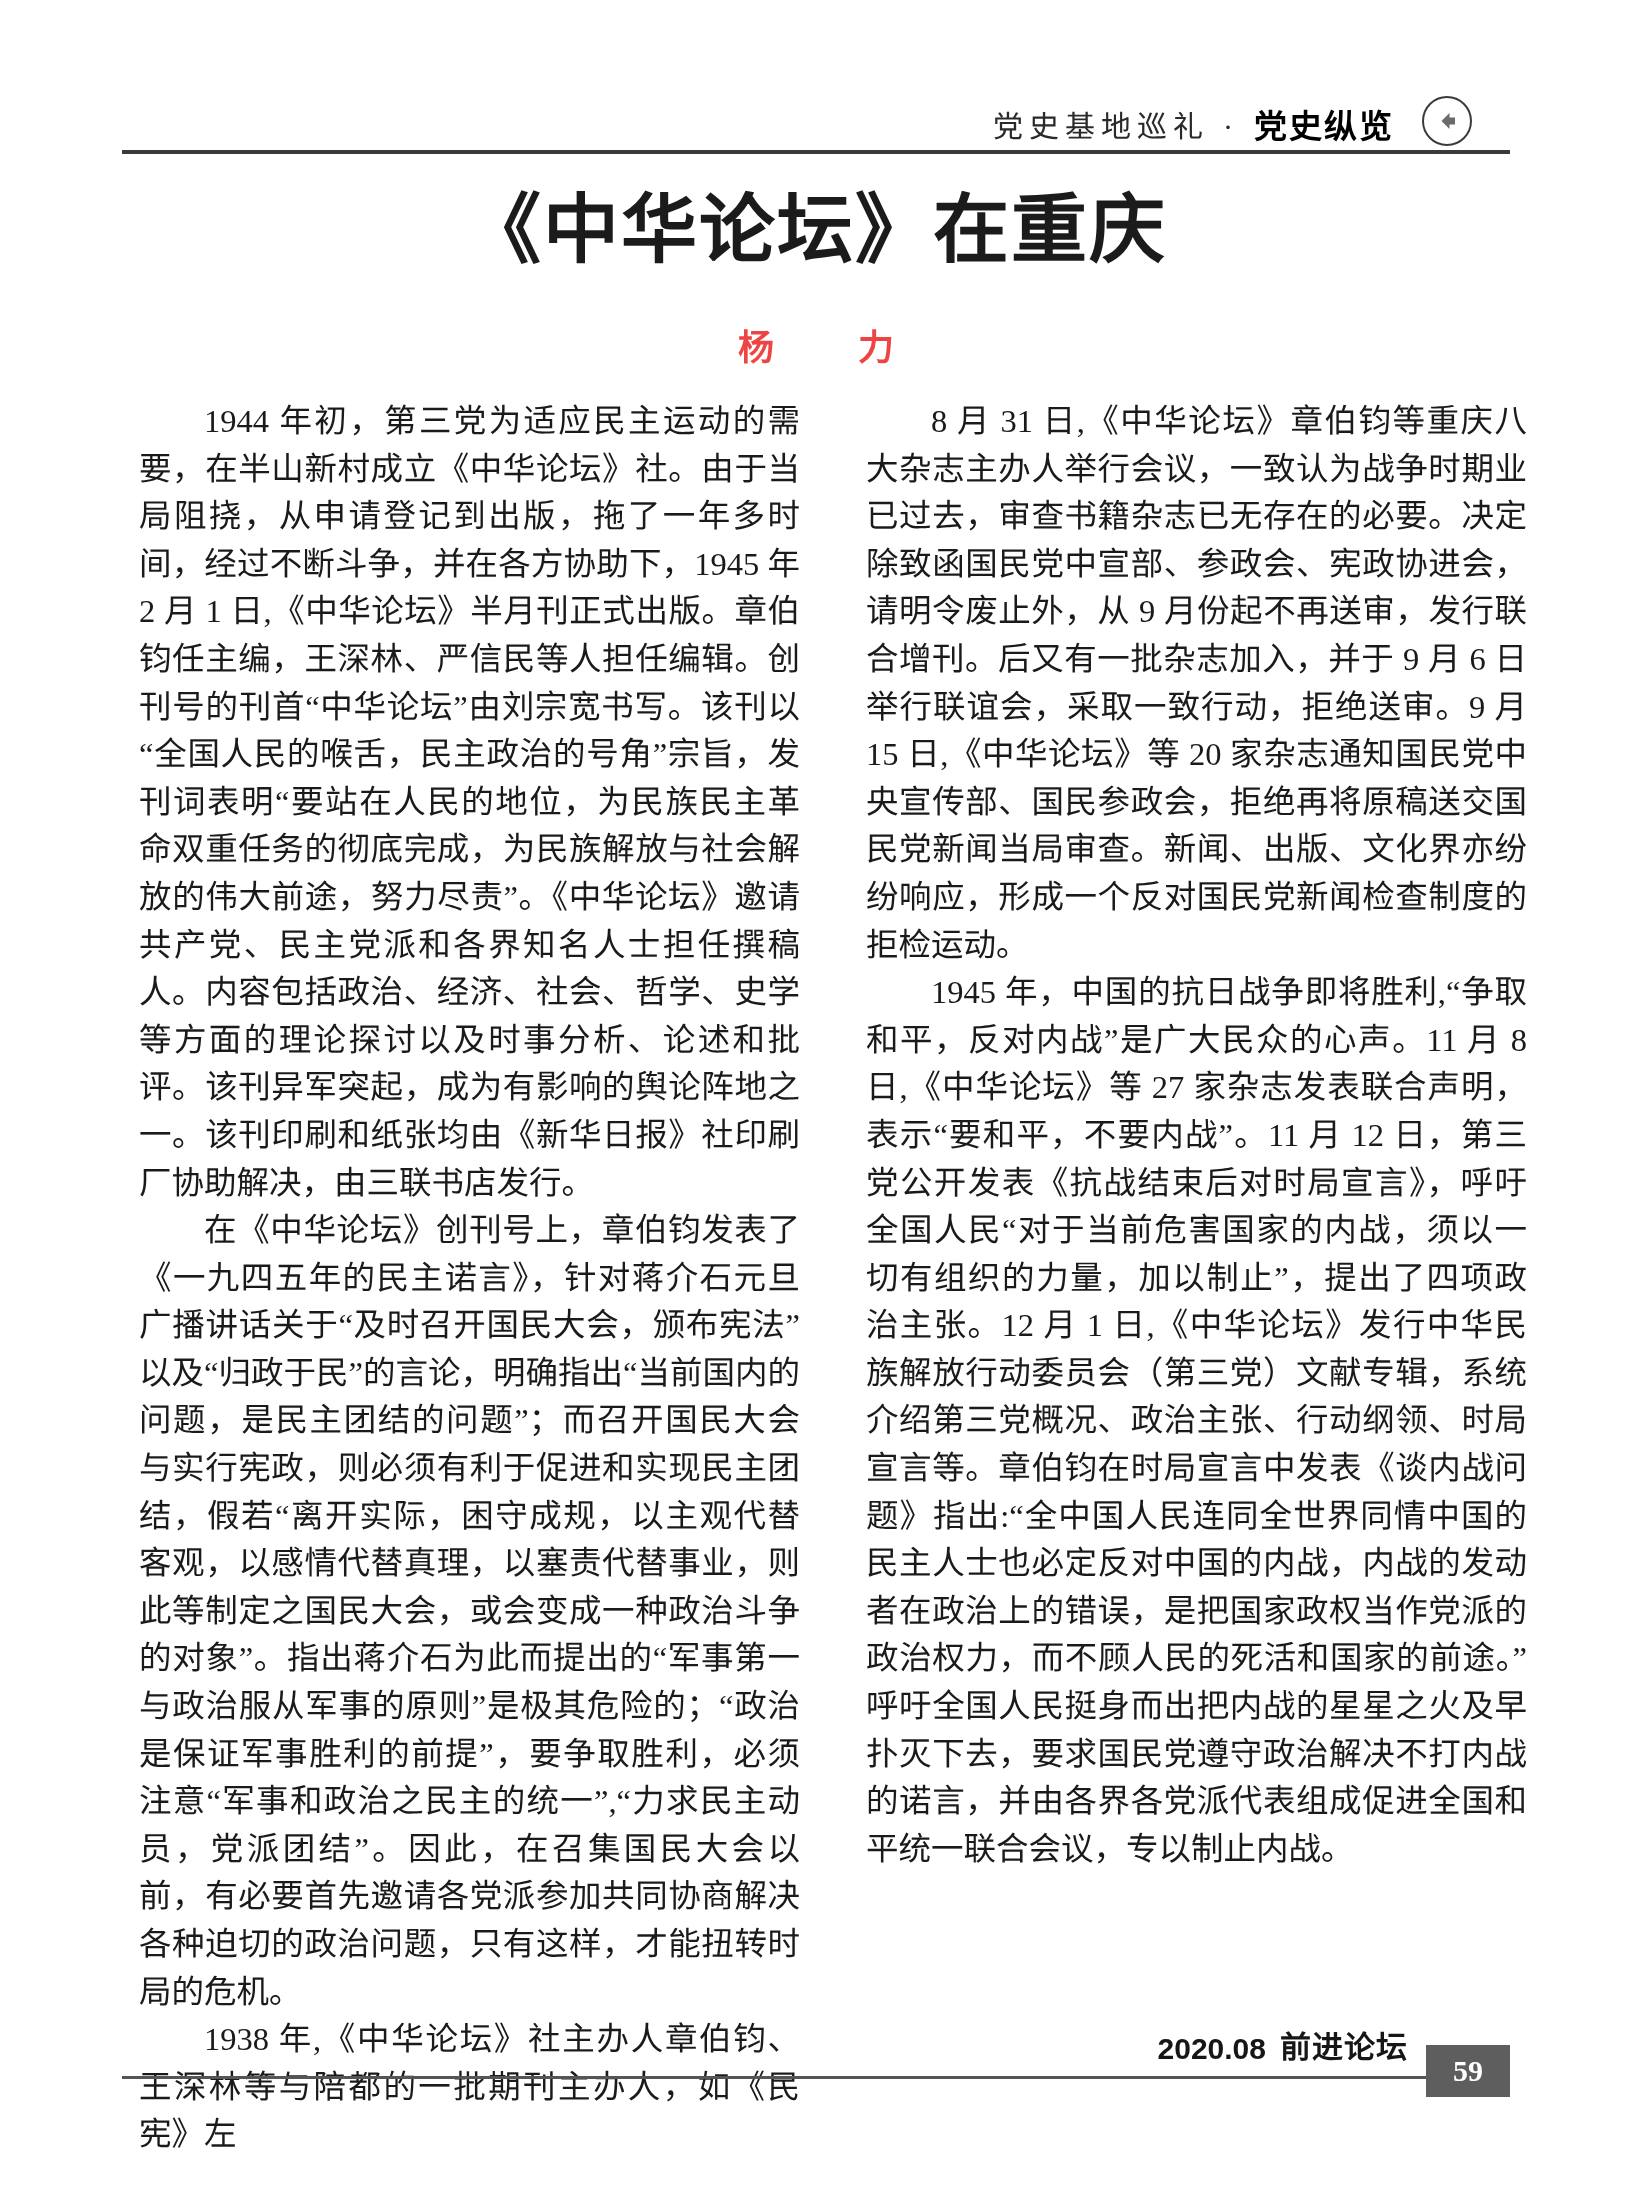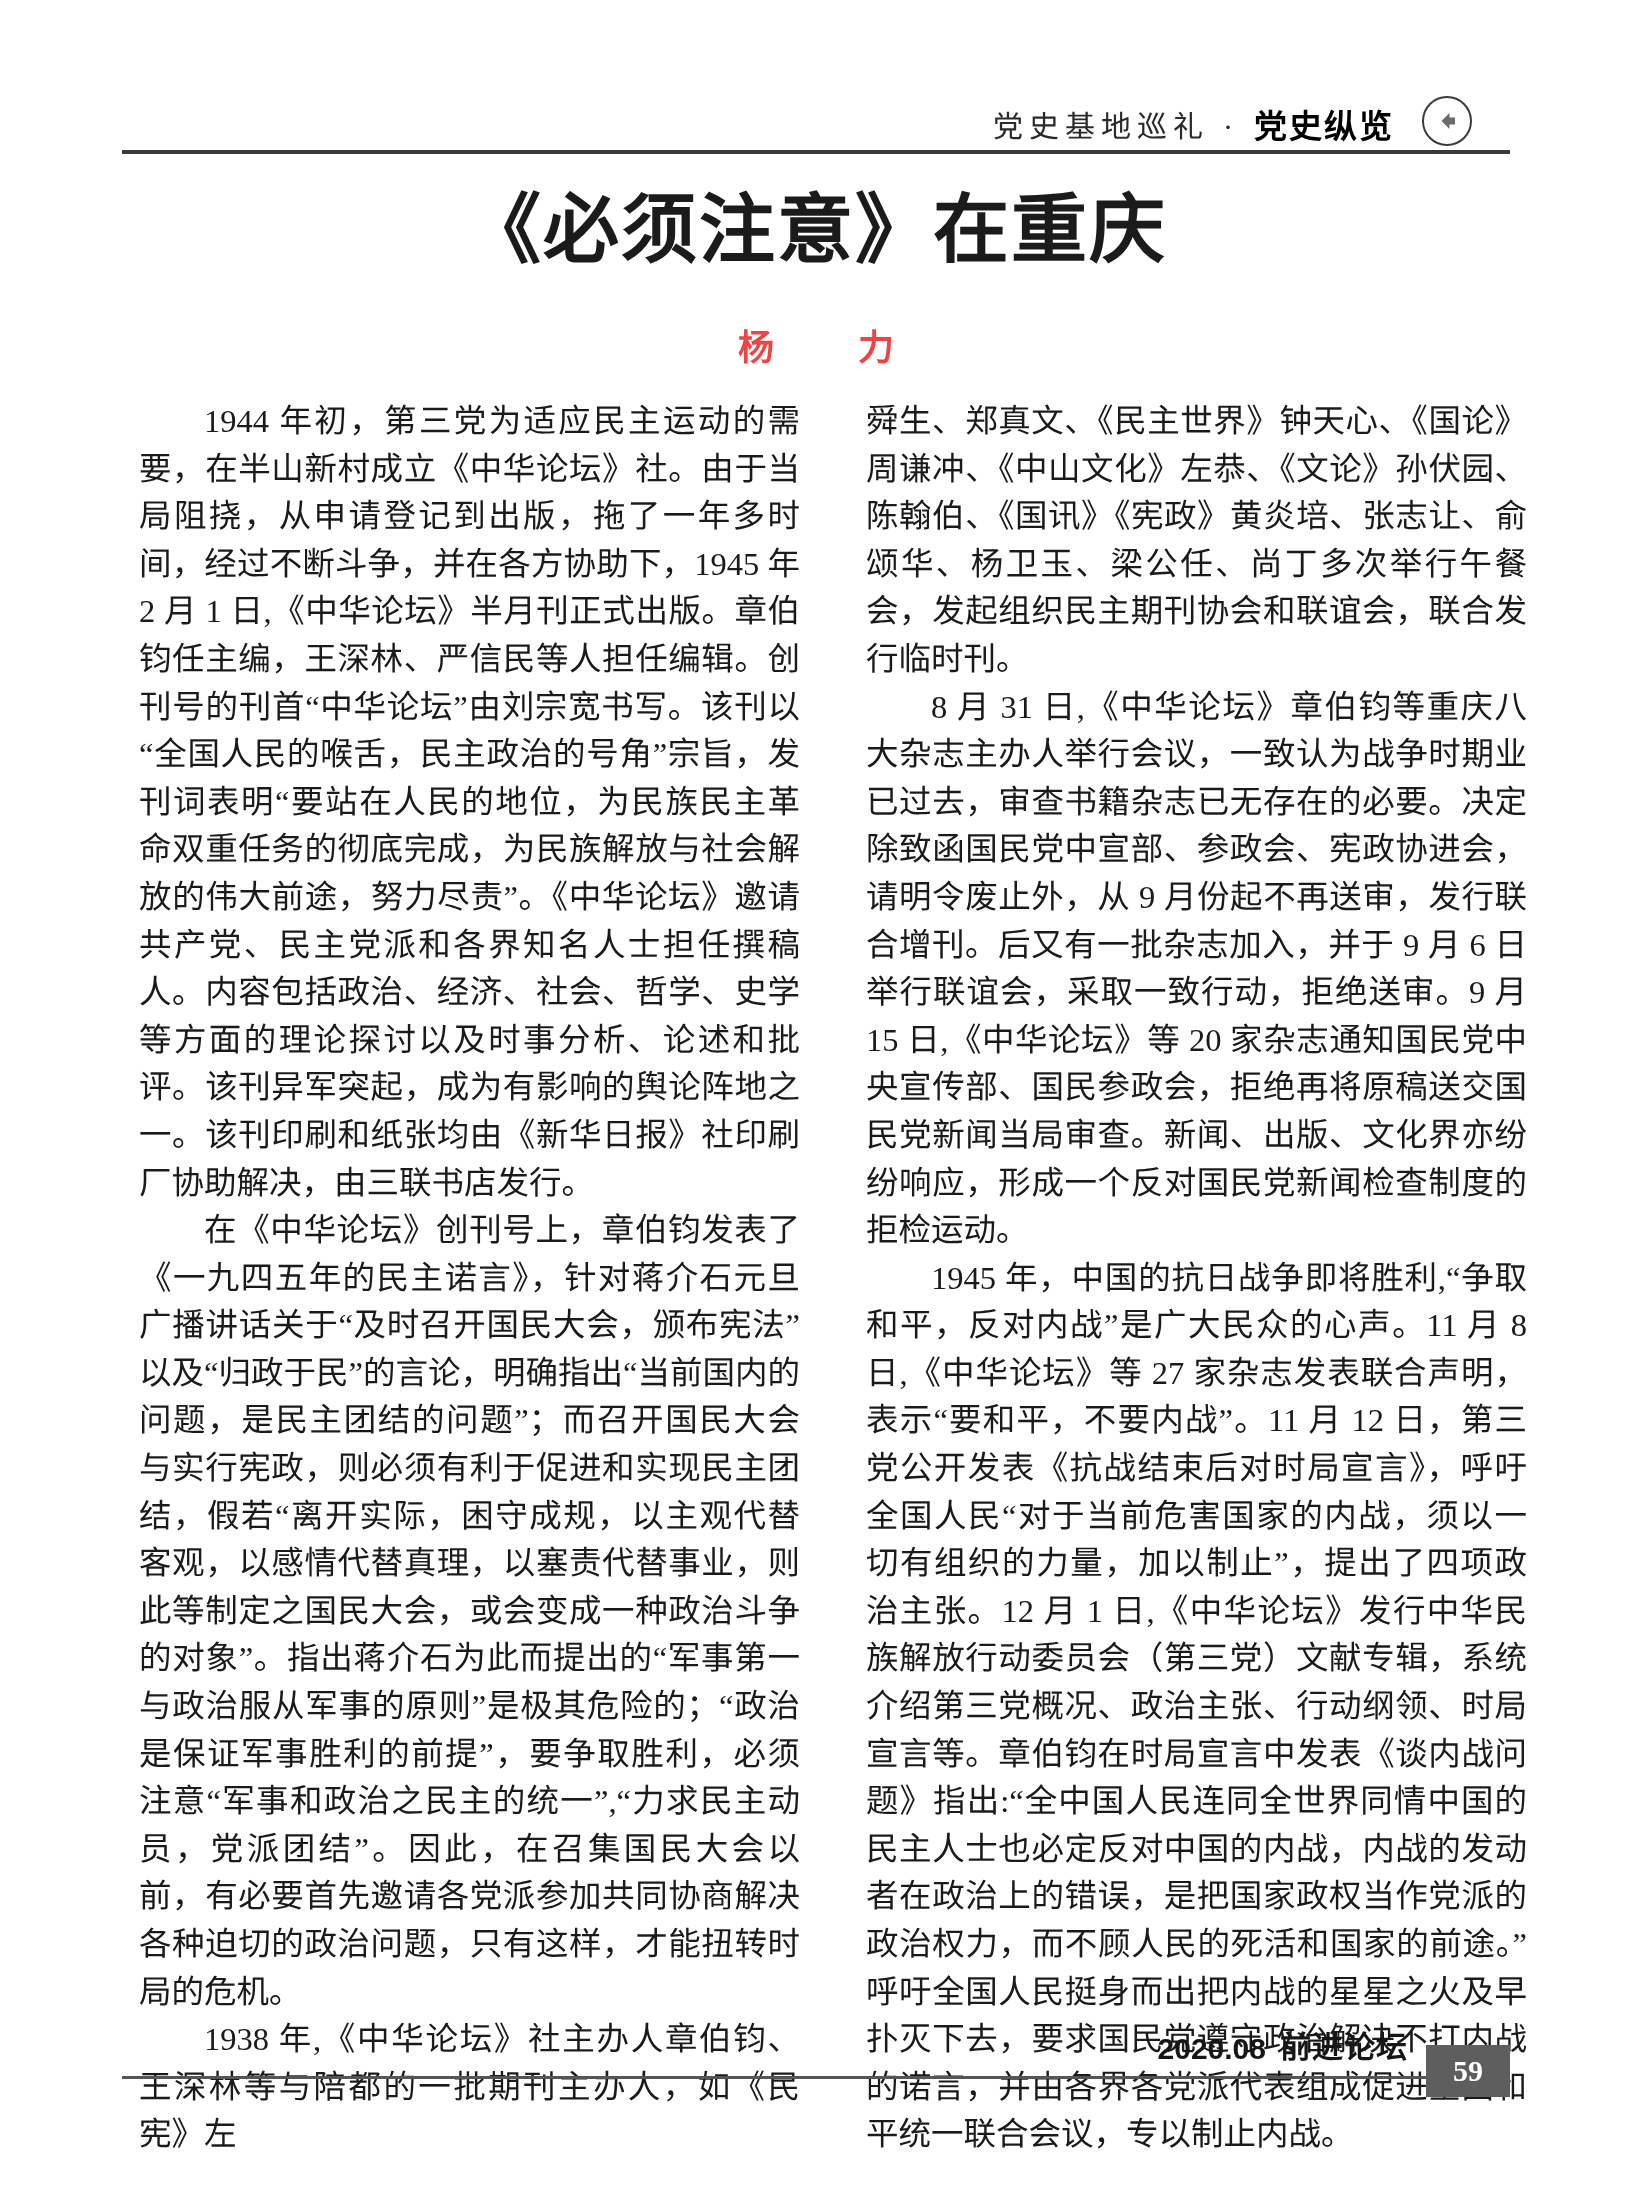--- a/index.html
+++ b/index.html
@@ -198,31 +198,30 @@
     <span class="rh-dot">·</span>
     <span class="rh-journal">党史纵览</span>
     <span class="rh-badge">
       <svg width="30" height="30" viewBox="0 0 30 30" aria-hidden="true">
         <path d="M17.5 7 L9.5 15 L17.5 23 L17.5 18.5 L23 18.5 L23 11.5 L17.5 11.5 Z" fill="#6b6b6b"></path>
       </svg>
     </span>
   </div>
   <div class="head-rule"></div>
 
-  <div class="title">《必须注意》在重庆</div>
+  <div class="title">《中华论坛》在重庆</div>
   <div class="byline">杨　力</div>
 
   <div class="columns">
     <div class="col">
       <p>1944 年初，第三党为适应民主运动的需要，在半山新村成立《中华论坛》社。由于当局阻挠，从申请登记到出版，拖了一年多时间，经过不断斗争，并在各方协助下，1945 年 2 月 1 日,《中华论坛》半月刊正式出版。章伯钧任主编，王深林、严信民等人担任编辑。创刊号的刊首“中华论坛”由刘宗宽书写。该刊以“全国人民的喉舌，民主政治的号角”宗旨，发刊词表明“要站在人民的地位，为民族民主革命双重任务的彻底完成，为民族解放与社会解放的伟大前途，努力尽责”。《中华论坛》邀请共产党、民主党派和各界知名人士担任撰稿人。内容包括政治、经济、社会、哲学、史学等方面的理论探讨以及时事分析、论述和批评。该刊异军突起，成为有影响的舆论阵地之一。该刊印刷和纸张均由《新华日报》社印刷厂协助解决，由三联书店发行。</p>
       <p>在《中华论坛》创刊号上，章伯钧发表了《一九四五年的民主诺言》，针对蒋介石元旦广播讲话关于“及时召开国民大会，颁布宪法”以及“归政于民”的言论，明确指出“当前国内的问题，是民主团结的问题”；而召开国民大会与实行宪政，则必须有利于促进和实现民主团结，假若“离开实际，困守成规，以主观代替客观，以感情代替真理，以塞责代替事业，则此等制定之国民大会，或会变成一种政治斗争的对象”。指出蒋介石为此而提出的“军事第一与政治服从军事的原则”是极其危险的；“政治是保证军事胜利的前提”，要争取胜利，必须注意“军事和政治之民主的统一”,“力求民主动员，党派团结”。因此，在召集国民大会以前，有必要首先邀请各党派参加共同协商解决各种迫切的政治问题，只有这样，才能扭转时局的危机。</p>
       <p>1938 年,《中华论坛》社主办人章伯钧、王深林等与陪都的一批期刊主办人，如《民宪》左</p>
     </div>
     <div class="col">
-      <p class="noindent">舜生、郑真文、《民主世界》钟天心、《国论》周谦冲、《中山文化》左恭、《文论》孙伏园、陈翰伯、《国讯》《宪政》黄炎培、张志让、俞颂华、杨卫玉、梁公任、尚丁多次举行午餐会，发起组织民主期刊协会和联谊会，联合发行临时刊。</p>
       <p>8 月 31 日,《中华论坛》章伯钧等重庆八大杂志主办人举行会议，一致认为战争时期业已过去，审查书籍杂志已无存在的必要。决定除致函国民党中宣部、参政会、宪政协进会，请明令废止外，从 9 月份起不再送审，发行联合增刊。后又有一批杂志加入，并于 9 月 6 日举行联谊会，采取一致行动，拒绝送审。9 月 15 日,《中华论坛》等 20 家杂志通知国民党中央宣传部、国民参政会，拒绝再将原稿送交国民党新闻当局审查。新闻、出版、文化界亦纷纷响应，形成一个反对国民党新闻检查制度的拒检运动。</p>
       <p>1945 年，中国的抗日战争即将胜利,“争取和平，反对内战”是广大民众的心声。11 月 8 日,《中华论坛》等 27 家杂志发表联合声明，表示“要和平，不要内战”。11 月 12 日，第三党公开发表《抗战结束后对时局宣言》，呼吁全国人民“对于当前危害国家的内战，须以一切有组织的力量，加以制止”，提出了四项政治主张。12 月 1 日,《中华论坛》发行中华民族解放行动委员会（第三党）文献专辑，系统介绍第三党概况、政治主张、行动纲领、时局宣言等。章伯钧在时局宣言中发表《谈内战问题》指出:“全中国人民连同全世界同情中国的民主人士也必定反对中国的内战，内战的发动者在政治上的错误，是把国家政权当作党派的政治权力，而不顾人民的死活和国家的前途。”呼吁全国人民挺身而出把内战的星星之火及早扑灭下去，要求国民党遵守政治解决不打内战的诺言，并由各界各党派代表组成促进全国和平统一联合会议，专以制止内战。</p>
     </div>
   </div>
 
   <div class="foot-rule"></div>
   <div class="footer">
     <span class="foot-date">2020.08</span>
     <span class="foot-journal">前进论坛</span>
     <span class="foot-page">59</span>

